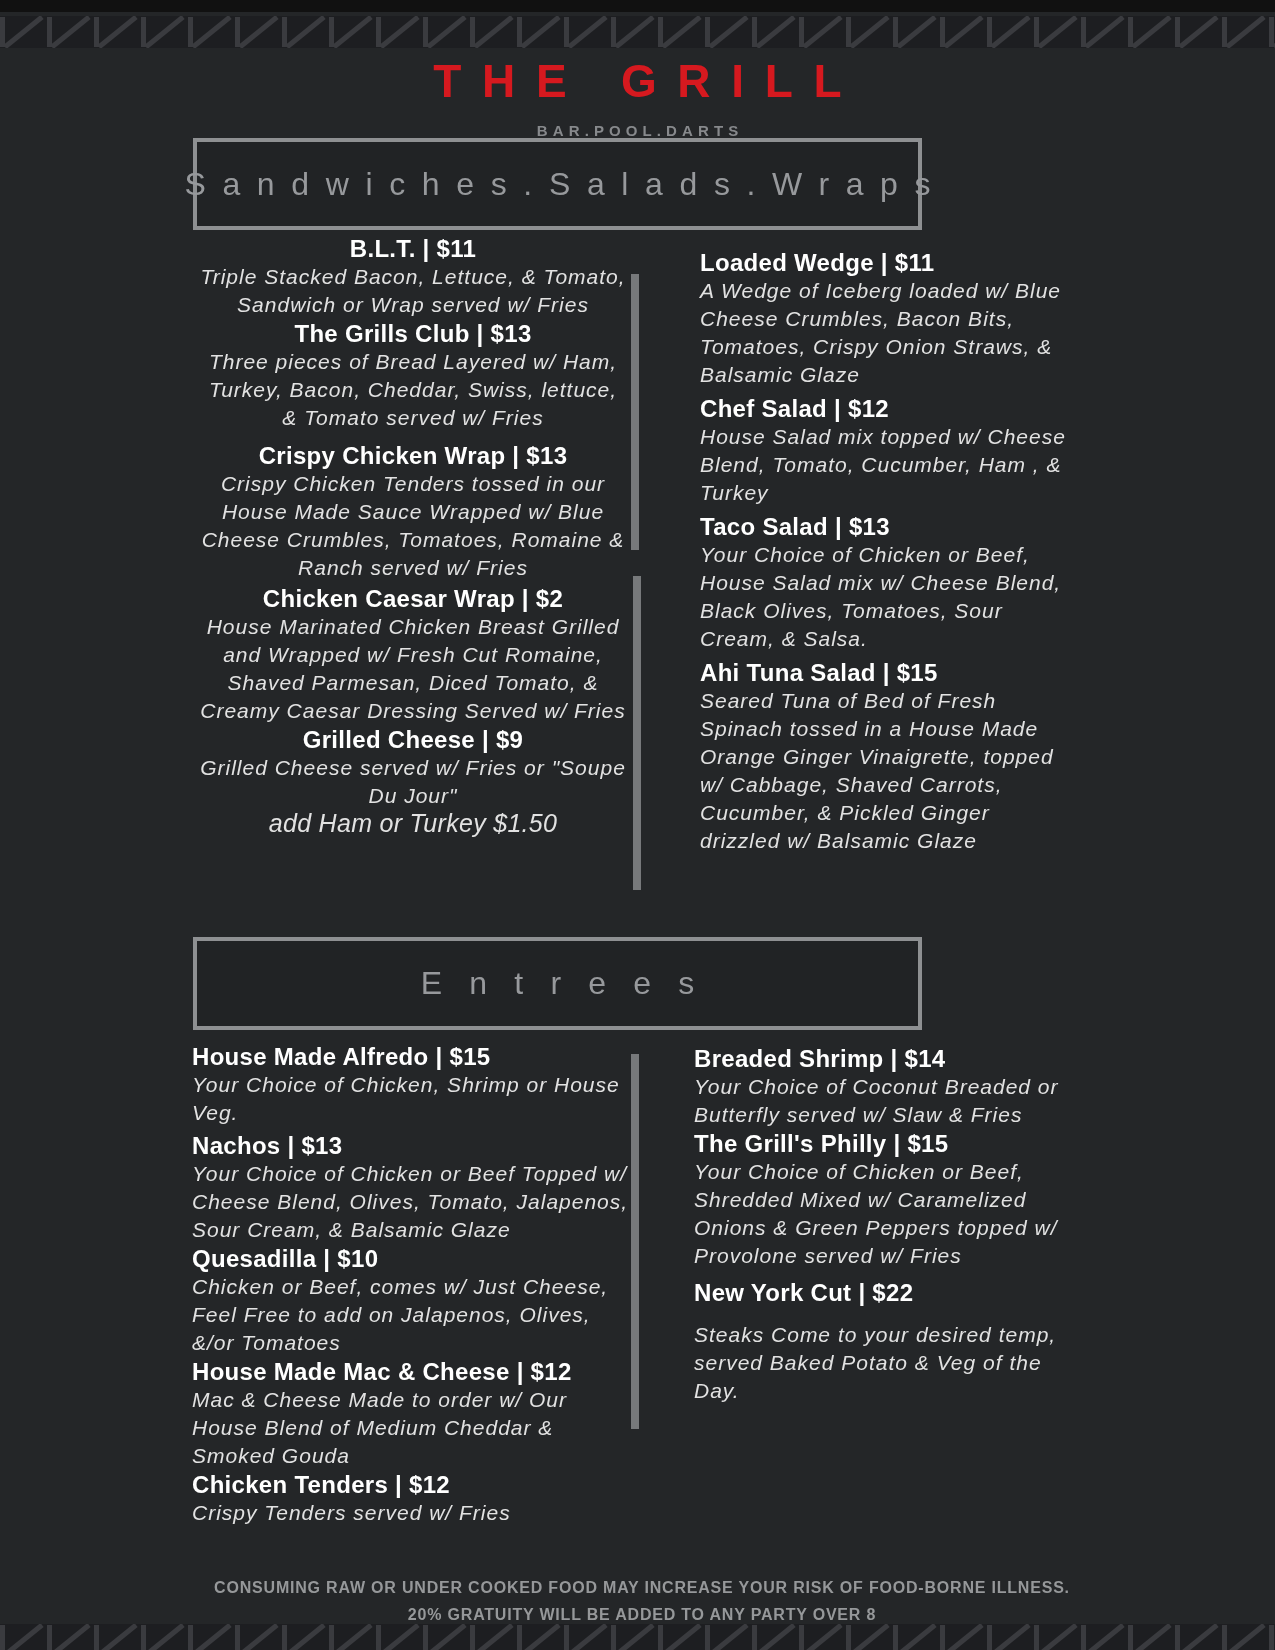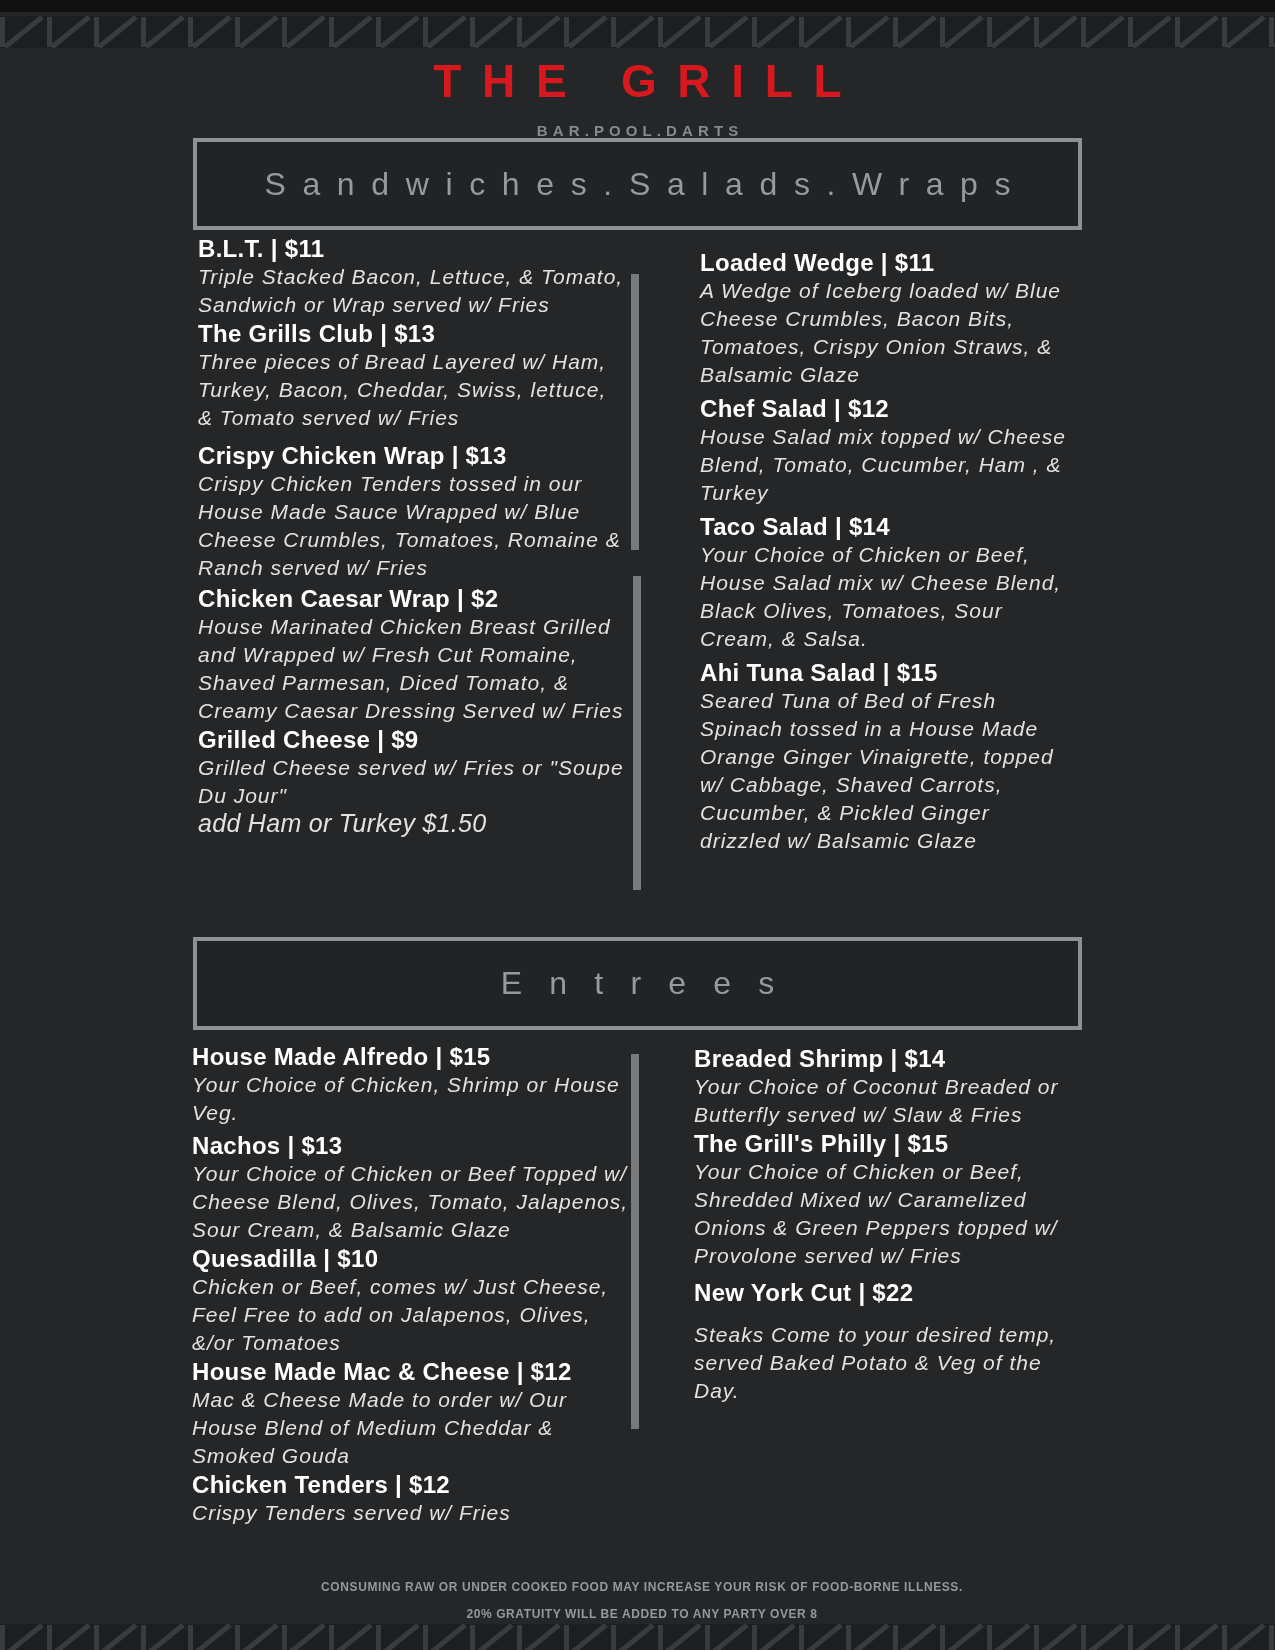--- a/index.html
+++ b/index.html
@@ -21,37 +21,37 @@
     letter-spacing:0.45em;text-indent:0.45em;
     color:var(--accent-red,#d6191f);
   }
   .restaurant-subtitle{
     margin-top:14px;
     font-size:15px;font-weight:600;
     letter-spacing:0.34em;text-indent:0.34em;
     color:#87898c;
   }
   .section-box{
-    position:absolute;left:193px;width:889px;
+    position:absolute;left:193px;width:729px;
     border:4px solid var(--panel-border,#8e9092);
     box-sizing:border-box;
     background:rgba(0,0,0,0.07);
     display:flex;align-items:center;justify-content:center;
   }
   .section-box .section-title{
     color:var(--text-muted,#97999c);
     font-size:32px;font-weight:500;
     white-space:nowrap;
   }
   .box-sandwiches{top:126px;height:92px;}
   .box-sandwiches .section-title{letter-spacing:0.52em;text-indent:0.52em;}
   .box-entrees{top:925px;height:93px;}
   .box-entrees .section-title{letter-spacing:0.85em;text-indent:0.85em;}
   .col{position:absolute;}
-  #s1-left {top:222px;left:198px;width:430px;}
+  #s1-left {top:222px;left:198px;width:430px;text-align:center;}
   #s1-right{top:236px;left:700px;width:372px;}
   #s2-left {top:1030px;left:192px;width:437px;}
   #s2-right{top:1032px;left:694px;width:390px;}
   .menu-item{margin:0;}
   .item-title{
     margin:0;
     color:#ffffff;
     font-size:24px;font-weight:700;
     line-height:29px;letter-spacing:0.3px;
   }
@@ -76,21 +76,21 @@
   #s2-right .menu-item:nth-child(3){margin-top:8px;}
   #s2-right .menu-item:nth-child(4){margin-top:14px;}
   .vdiv{position:absolute;left:631px;width:8px;background:var(--divider,#77797b);}
   #div-a{top:262px;height:276px;}
   #div-b{top:564px;height:314px;left:633px;}
   #div-c{top:1042px;height:375px;}
   .menu-footer{
     position:absolute;top:1562px;left:0;width:1275px;
     text-align:center;color:#96989a;font-weight:600;
   }
-  .footer-line{font-size:12px;line-height:27px;letter-spacing:0.05em;padding-left:9px;}
+  .footer-line{font-size:16px;line-height:27px;letter-spacing:0.05em;padding-left:9px;}
 </style>
 </head>
 <body>
 
 <div class="page">
 
   <div class="truss truss-top">
     <svg width="1275" height="32">
       <defs>
         <pattern id="truss1" width="47" height="32" patternUnits="userSpaceOnUse">
@@ -152,21 +152,21 @@
 
   </div>
 
   <div class="menu-item">
     <h3 class="item-title">Chef Salad | $12</h3>
     <p class="item-desc">House Salad mix topped w/ Cheese Blend, Tomato, Cucumber, Ham , &amp; Turkey</p>
 
   </div>
 
   <div class="menu-item">
-    <h3 class="item-title">Taco Salad | $14</h3>
+    <h3 class="item-title">Taco Salad | $13</h3>
     <p class="item-desc">Your Choice of Chicken or Beef, House Salad mix w/ Cheese Blend, Black Olives, Tomatoes, Sour Cream, &amp; Salsa.</p>
 
   </div>
 
   <div class="menu-item">
     <h3 class="item-title">Ahi Tuna Salad | $15</h3>
     <p class="item-desc">Seared Tuna of Bed of Fresh Spinach tossed in a House Made Orange Ginger Vinaigrette, topped w/ Cabbage, Shaved Carrots, Cucumber, &amp; Pickled Ginger drizzled w/ Balsamic Glaze</p>
 
   </div>
 </div>

